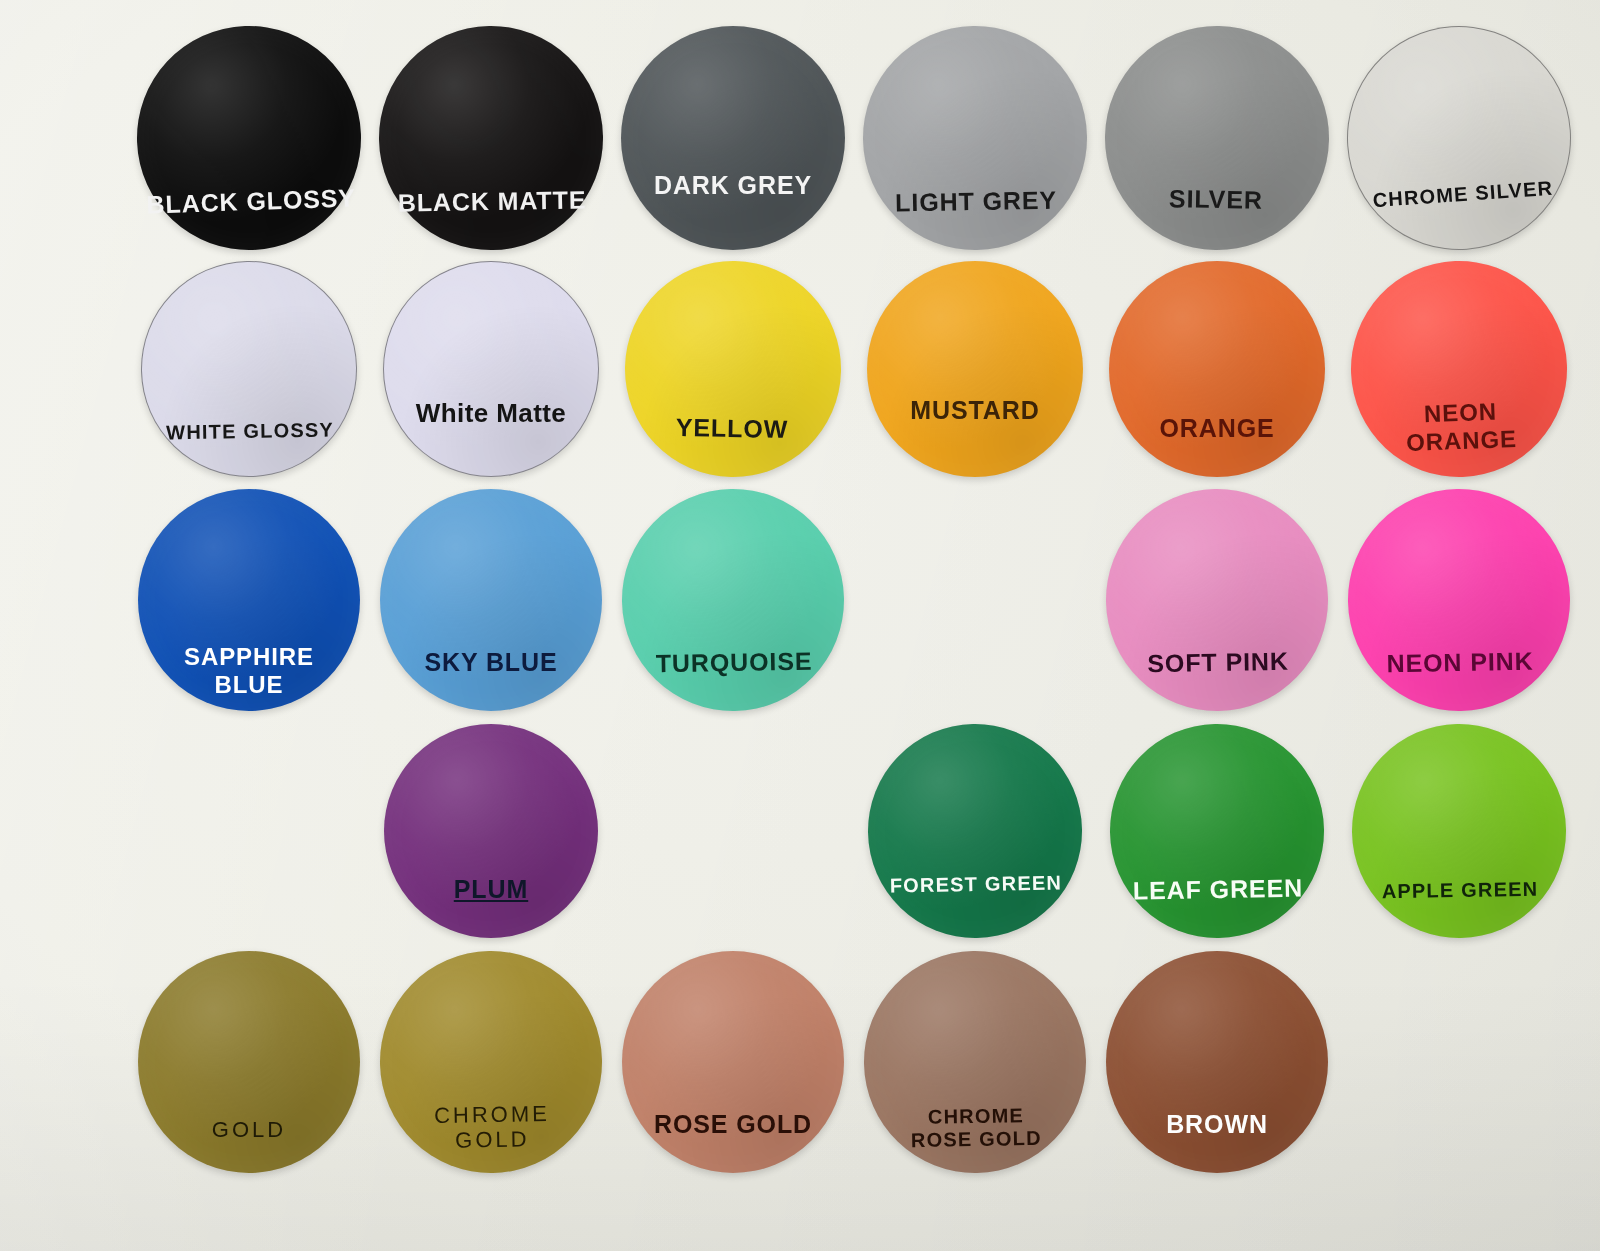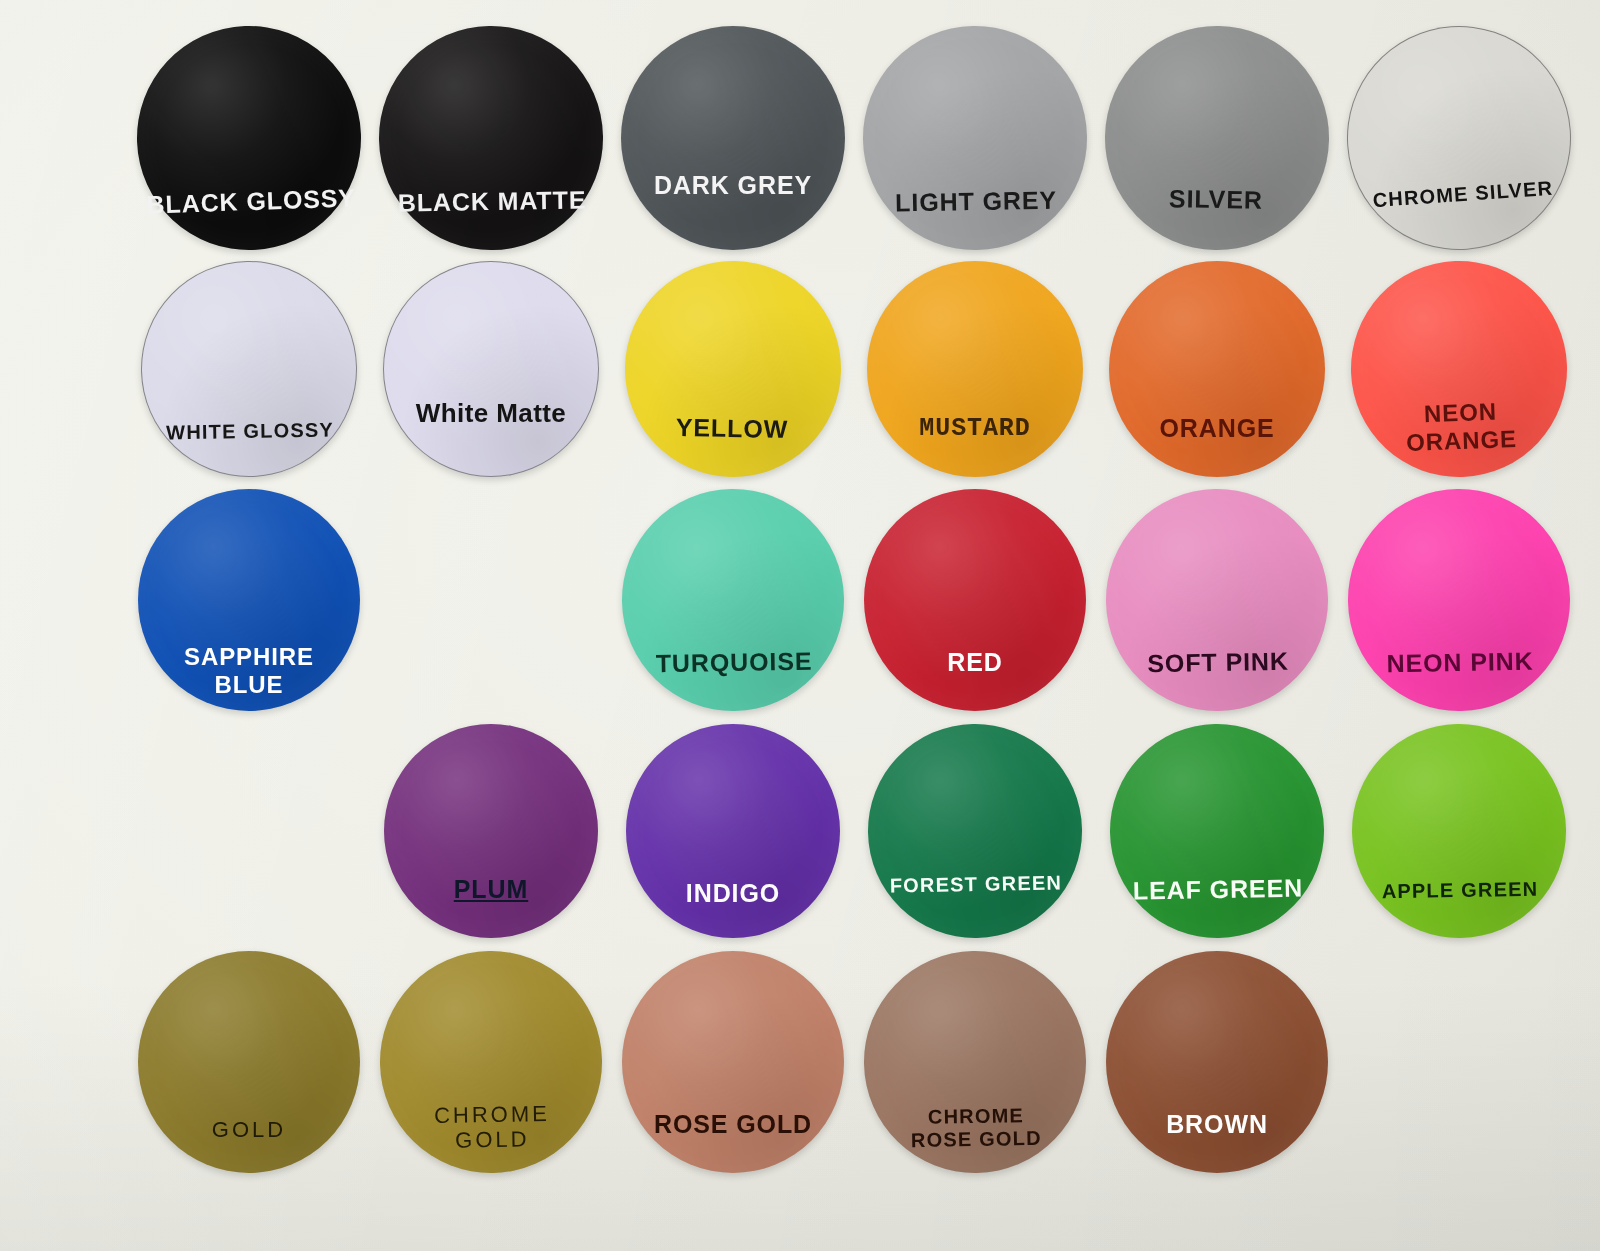--- a/index.html
+++ b/index.html
@@ -121,59 +121,55 @@
     <div class="swatch outlined" style="left: 383px; top: 261px; width: 216px; height: 216px;">
       <div class="disc" style="background: rgb(222, 220, 237);"></div>
       <div class="label smallcap" style="color: rgb(20, 20, 20); margin-bottom: 49px;">White Matte</div>
     </div>
     <div class="swatch" style="left: 625px; top: 261px; width: 216px; height: 216px; transform: rotate(1deg);">
       <div class="disc" style="background: rgb(238, 213, 37);"></div>
       <div class="label" style="color: rgb(28, 27, 20); margin-bottom: 34px;">YELLOW</div>
     </div>
     <div class="swatch" style="left: 867px; top: 261px; width: 216px; height: 216px;">
       <div class="disc" style="background: rgb(240, 165, 28);"></div>
-      <div class="label" style="color: rgb(60, 36, 8); margin-bottom: 34px; font-family: Liberation Mono, monospace;">MUSTARD</div>
+      <div class="label" style="color: rgb(60, 36, 8); margin-bottom: 52px;">MUSTARD</div>
     </div>
     <div class="swatch" style="left: 1109px; top: 261px; width: 216px; height: 216px;">
       <div class="disc" style="background: rgb(226, 105, 42);"></div>
       <div class="label" style="color: rgb(90, 20, 8); margin-bottom: 34px;">ORANGE</div>
     </div>
     <div class="swatch" style="left: 1351px; top: 261px; width: 216px; height: 216px; transform: rotate(-2deg);">
       <div class="disc" style="background: rgb(253, 83, 72);"></div>
       <div class="label two-line" style="color: rgb(92, 17, 12); margin-bottom: 22px;">NEON
 ORANGE</div>
     </div>
     <div class="swatch" style="left: 138px; top: 489px; width: 222px; height: 222px;">
       <div class="disc" style="background: rgb(15, 80, 181);"></div>
       <div class="label two-line" style="color: rgb(255, 255, 255); margin-bottom: 12px;">SAPPHIRE
 BLUE</div>
     </div>
+    <div class="swatch" style="left: 380px; top: 489px; width: 222px; height: 222px;">
+      <div class="disc" style="background: rgb(88, 159, 214);"></div>
+      <div class="label" style="color: rgb(13, 27, 62); margin-bottom: 34px;">SKY BLUE</div>
+    </div>
     <div class="swatch" style="left: 622px; top: 489px; width: 222px; height: 222px; transform: rotate(-1deg);">
       <div class="disc" style="background: rgb(88, 207, 173);"></div>
       <div class="label" style="color: rgb(12, 50, 38); margin-bottom: 34px;">TURQUOISE</div>
     </div>
-    <div class="swatch" style="left: 864px; top: 489px; width: 222px; height: 222px;">
-      <div class="disc" style="background: rgb(200, 32, 47);"></div>
-      <div class="label" style="color: rgb(253, 253, 253); margin-bottom: 34px;">RED</div>
-    </div>
     <div class="swatch" style="left: 1106px; top: 489px; width: 222px; height: 222px; transform: rotate(-1deg);">
       <div class="disc" style="background: rgb(232, 140, 192);"></div>
       <div class="label" style="color: rgb(43, 10, 32); margin-bottom: 34px;">SOFT PINK</div>
     </div>
     <div class="swatch" style="left: 1348px; top: 489px; width: 222px; height: 222px; transform: rotate(-1deg);">
       <div class="disc" style="background: rgb(253, 63, 174);"></div>
       <div class="label" style="color: rgb(90, 7, 53); margin-bottom: 34px;">NEON PINK</div>
     </div>
     <div class="swatch" style="left: 384px; top: 724px; width: 214px; height: 214px;">
       <div class="disc" style="background: rgb(116, 47, 124);"></div>
       <div class="label" style="color: #0f172a; margin-bottom: 34px; text-decoration: underline;">PLUM</div>
-    </div>
-    <div class="swatch" style="left: 626px; top: 724px; width: 214px; height: 214px;">
-      <div class="disc" style="background: rgb(100, 48, 169);"></div>
-      <div class="label" style="color: rgb(252, 252, 252); margin-bottom: 30px;">INDIGO</div>
     </div>
     <div class="swatch" style="left: 868px; top: 724px; width: 214px; height: 214px; transform: rotate(-1deg);">
       <div class="disc" style="background: rgb(20, 120, 74);"></div>
       <div class="label small" style="color: rgb(246, 251, 246); margin-bottom: 42px;">FOREST GREEN</div>
     </div>
     <div class="swatch" style="left: 1110px; top: 724px; width: 214px; height: 214px; transform: rotate(-1deg);">
       <div class="disc" style="background: rgb(38, 148, 48);"></div>
       <div class="label" style="color: rgb(247, 253, 245); margin-bottom: 34px;">LEAF GREEN</div>
     </div>
     <div class="swatch" style="left: 1352px; top: 724px; width: 214px; height: 214px; transform: rotate(-1deg);">

